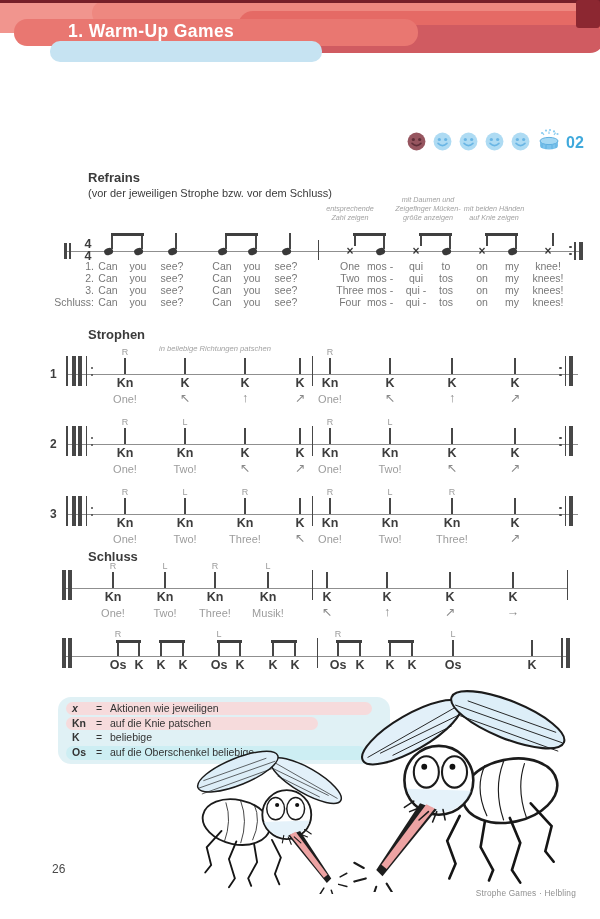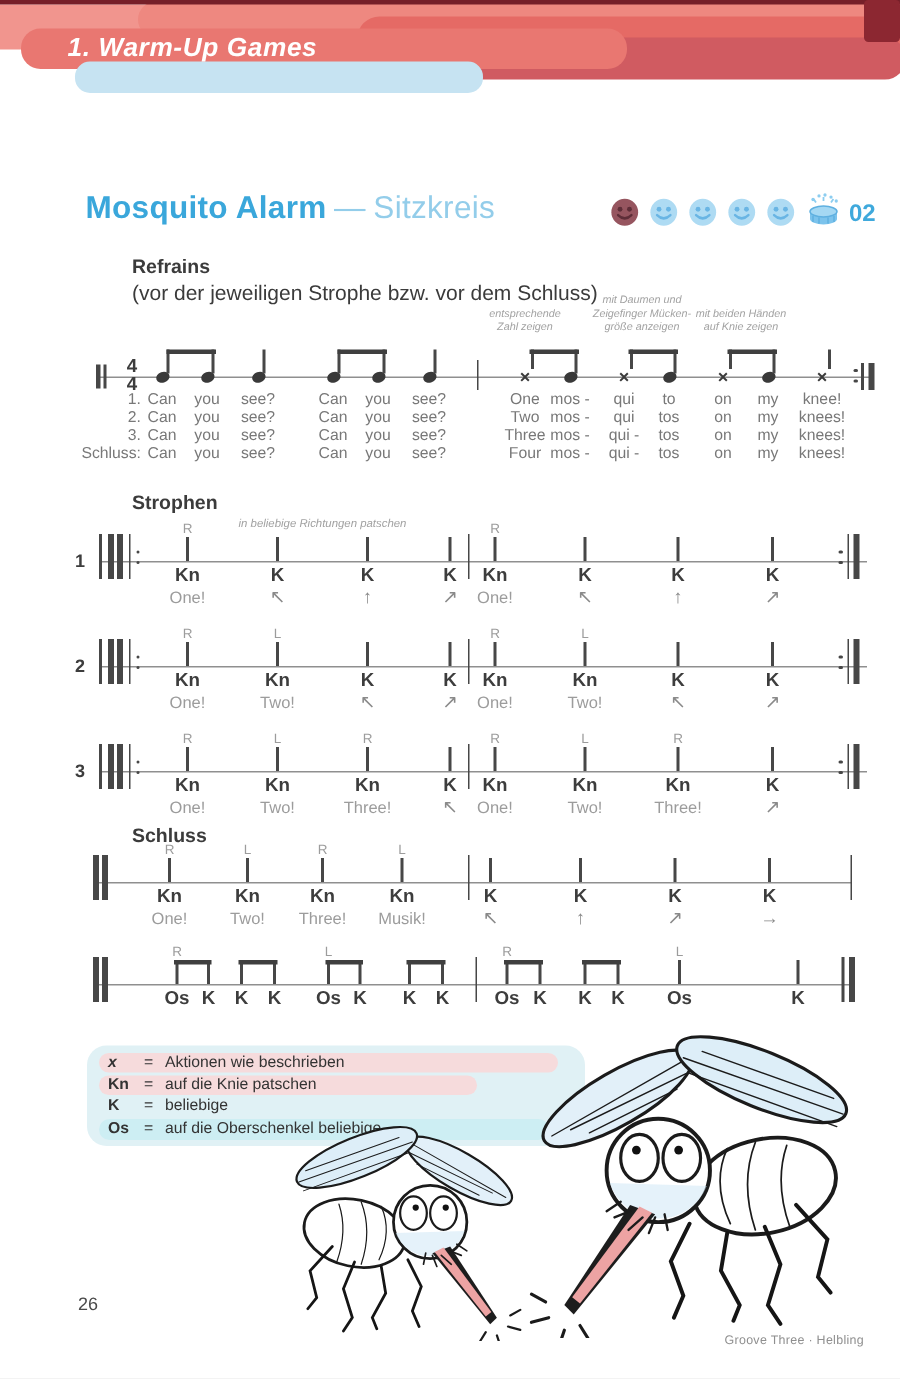--- a/index.html
+++ b/index.html
@@ -7,21 +7,21 @@
         font-family:"Liberation Sans","DejaVu Sans",sans-serif;}
   .abs{position:absolute;}
   .banner-pill{position:absolute;}
   .banner-title{font-weight:bold;font-size:17.5px;color:#ffffff;letter-spacing:.4px;}
   .page-title{font-size:21px;letter-spacing:.2px;white-space:nowrap;}
   .t-main{font-weight:bold;color:#3aa7db;}
   .t-sep{color:#93cdea;margin:0 5px;}
   .t-sub{color:#93cdea;}
   .credits{font-size:8.5px;line-height:10.5px;color:#9b9b9b;text-align:right;}
   .h1{font-weight:bold;font-size:13px;color:#3b3b3b;}
-  .sub{font-size:14px;color:#3b3b3b;}
+  .sub{font-size:11px;color:#3b3b3b;}
   .ann{font-style:italic;font-size:7.2px;line-height:8.8px;color:#a2a2a2;text-align:center;white-space:nowrap;}
   .ann2{font-style:italic;font-size:7.6px;color:#a2a2a2;white-space:nowrap;}
   .c{transform:translateX(-50%);}
   .syll{font-size:10.5px;line-height:11px;color:#787878;white-space:nowrap;}
   .ts{font-weight:bold;font-size:12.5px;line-height:12px;color:#3c3c3c;}
   .nh{width:9px;height:6.5px;background:#393939;border-radius:50%;transform:rotate(-20deg);}
   .xh{font-weight:bold;font-size:12px;line-height:11px;color:#3a3a3a;width:11px;text-align:center;}
   .top{font-size:9px;line-height:10px;color:#9c9c9c;}
   .bl{font-size:12.5px;line-height:13px;font-weight:bold;color:#3d3d3d;white-space:nowrap;}
   .word{font-size:11px;line-height:12px;color:#9c9c9c;white-space:nowrap;}
@@ -39,26 +39,23 @@
 
   <div class="abs" style="left:0;top:0;width:600px;height:66px;overflow:hidden;">
     <div class="banner-pill" style="left:-18px;top:3px;width:636px;height:30px;border-radius:16px;background:#f1958e;"></div>
     <div class="banner-pill" style="left:92px;top:1px;width:512px;height:24px;border-radius:12px;background:#ee8880;"></div>
     <div class="banner-pill" style="left:238px;top:11px;width:368px;height:30px;border-radius:15px;background:#e56a65;"></div>
     <div class="banner-pill" style="left:298px;top:25px;width:306px;height:28px;border-radius:14px;background:#d05b61;"></div>
     <div class="banner-pill" style="left:14px;top:19px;width:404px;height:27px;border-radius:13px;background:#e97771;"></div>
     <div class="banner-pill" style="left:50px;top:41px;width:272px;height:21px;border-radius:10px;background:#c6e3f2;"></div>
     <div class="banner-pill" style="left:0;top:0;width:600px;height:3px;background:#761f29;"></div>
     <div class="banner-pill" style="left:576px;top:0;width:24px;height:28px;border-radius:3px;background:#8c2731;"></div>
-    <div class="abs banner-title" style="left:45px;top:21px;font-style:italic;">1. Warm-Up Games</div>
+    <div class="abs banner-title" style="left:68px;top:21px;">1. Warm-Up Games</div>
   </div>
 
-  <div class="abs page-title" style="left:57px;top:127px;">
-    <span class="t-main">Mosquito Alarm</span><span class="t-sep">—</span><span class="t-sub">Sitzkreis</span>
-  </div>
 
   <div class="abs" style="left:407px;top:132px;display:flex;gap:7px;">
       <span><svg width="19" height="19" viewBox="0 0 20 20">
           <circle cx="10" cy="10" r="9.4" fill="#96555f"></circle>
           <circle cx="6.7" cy="7.9" r="1.7" fill="#5e2e38"></circle>
           <circle cx="13.3" cy="7.9" r="1.7" fill="#5e2e38"></circle>
           <path d="M5.3 12 Q10 16.6 14.7 12" stroke="#5e2e38" stroke-width="1.7" fill="none" stroke-linecap="round"></path>
         </svg></span>
       <span><svg width="19" height="19" viewBox="0 0 20 20">
           <circle cx="10" cy="10" r="9.4" fill="#aedbf3"></circle>
@@ -428,21 +425,21 @@
       <div class="abs bl c" style="left: 470px; top: 29px;">K</div>
     </div>
 
   <div class="abs legend-box" style="left:58px;top:697px;width:332px;height:67px;">
       <div class="abs" style="left: 8px; top: 5px; width: 306px; height: 13px; background: rgb(246, 219, 220); border-radius: 7px;"></div>
       <div class="abs" style="left: 8px; top: 19.5px; width: 252px; height: 13px; background: rgb(246, 219, 220); border-radius: 7px;"></div>
       <div class="abs" style="left: 8px; top: 48.5px; width: 300px; height: 14px; background: rgb(205, 238, 243); border-radius: 7px;"></div>
       <div class="abs" style="left: 14px; top: 5px; width: 312px; height: 14px;">
         <div class="abs" style="left: 0px; top: 0px; width: 22px; font-weight: bold; font-style: italic;">x</div>
         <div class="abs" style="left: 24px; top: 0px;">=</div>
-        <div class="abs" style="left: 38px; top: 0px; white-space: nowrap;">Aktionen wie beschrieben</div>
+        <div class="abs" style="left: 38px; top: 0px; white-space: nowrap;">Aktionen wie jeweiligen</div>
       </div>
       <div class="abs" style="left: 14px; top: 19.5px; width: 312px; height: 14px;">
         <div class="abs" style="left: 0px; top: 0px; width: 22px; font-weight: bold;">Kn</div>
         <div class="abs" style="left: 24px; top: 0px;">=</div>
         <div class="abs" style="left: 38px; top: 0px; white-space: nowrap;">auf die Knie patschen</div>
       </div>
       <div class="abs" style="left: 14px; top: 34px; width: 312px; height: 14px;">
         <div class="abs" style="left: 0px; top: 0px; width: 22px; font-weight: bold;">K</div>
         <div class="abs" style="left: 24px; top: 0px;">=</div>
         <div class="abs" style="left: 38px; top: 0px; white-space: nowrap;">beliebige</div>
@@ -481,15 +478,15 @@
   </defs>
     </svg>
   <svg class="abs" width="165" height="152" viewBox="0 0 220 205" style="left:185px;top:742px;">
     <use href="#mosq" transform="translate(220,0) scale(-1 1)"></use>
   </svg>
   <svg class="abs" width="232" height="214" viewBox="0 0 220 205" style="left:350px;top:678px;">
     <use href="#mosq"></use>
   </svg>
 
   <div class="abs pagenum" style="left:52px;top:862px;">26</div>
-  <div class="abs imprint" style="right:24px;top:888px;">Groove Three · Helbling</div>
+  <div class="abs imprint" style="right:24px;top:888px;">Strophe Games · Helbling</div>
 
 </div>
 
 </body></html>

